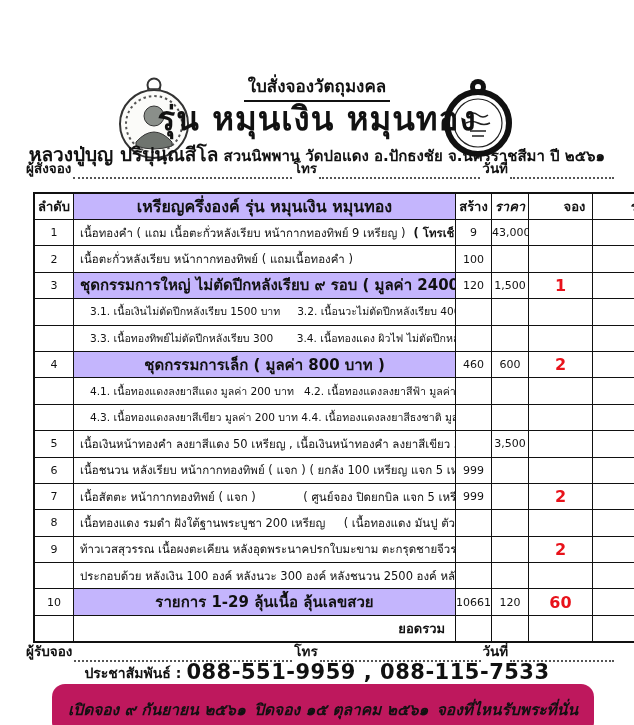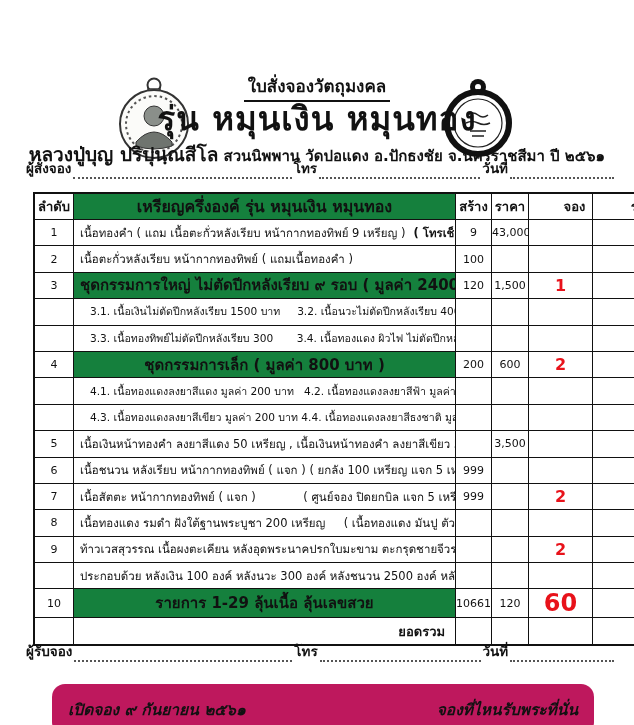--- a/index.html
+++ b/index.html
@@ -30,28 +30,28 @@
   table.order{position:absolute;top:192px;left:33px;width:569px;border-collapse:collapse;table-layout:fixed;}
   table.order,table.order th,table.order td{border:1.6px solid #111;}
   table.order{border-width:2px;}
   th{font-size:13px;padding:0;}
   th.h-desc{font-size:16px;}
   td{height:25.4px;padding:0;overflow:hidden;}
   td.no{text-align:center;font-size:11px;}
   td.desc{padding:0 6px;font-size:11.5px;white-space:nowrap;text-align:left;}
   td.num{text-align:center;font-size:11px;}
   td.reserve{text-align:center;}
-  .shaded{background:#15803d;}
+  .shaded{background:#c4b5fd;}
   tr.set td.desc{text-align:center;font-weight:bold;font-size:15px;}
   tr.sub td.desc{font-size:10.6px;padding-left:16px;}
   tr.total-row td.desc{text-align:right;font-weight:bold;font-size:13px;padding-right:10px;}
   .desc-note{font-weight:bold;}
   .rsv{color:#e8121a;font-weight:bold;font-size:16px;}
-  .rsv-big{font-size:24px;}
-  th.h-no{width:38px;}th.h-desc{width:381px;}th.h-made{width:35px;}th.h-price{width:36px;}th.h-rsv{width:35px;padding-left:28px;}th.h-tot{width:44px;padding-left:37px;}
+  .rsv-big{font-size:16px;}
+  th.h-no{width:38px;}th.h-desc{width:381px;}th.h-made{width:35px;}th.h-price{width:36px;font-style:italic;}th.h-rsv{width:35px;padding-left:28px;}th.h-tot{width:44px;padding-left:37px;}
 
   
   .contact{position:absolute;top:660px;left:0;width:634px;text-align:center;white-space:nowrap;}
   .contact-label{font-size:14px;font-weight:bold;vertical-align:1px;}
   .contact-phones{font-size:21px;font-weight:bold;letter-spacing:.5px;}
   .banner{position:absolute;top:684px;left:52px;right:40px;background:#be185d;border-radius:13px;display:flex;justify-content:space-between;align-items:center;padding:13px 16px;font-weight:bold;font-style:italic;font-size:15.5px;white-space:nowrap;}
 </style>
 </head>
 <body>
 
@@ -146,21 +146,21 @@
       <td class="desc"><span>3.3. เนื้อทองทิพย์ไม่ตัดปีกหลังเรียบ 300&nbsp;&nbsp;&nbsp;&nbsp;&nbsp;&nbsp; 3.4. เนื้อทองแดง ผิวไฟ ไม่ตัดปีกหลังเรียบ 200</span></td>
       <td class="num"></td>
       <td class="num"></td>
       <td class="reserve"><span class="rsv"></span></td>
       <td class="num"></td>
     </tr>
 
     <tr class="set">
       <td class="no">4</td>
       <td class="desc shaded"><span>ชุดกรรมการเล็ก ( มูลค่า 800 บาท )</span></td>
-      <td class="num">200</td>
+      <td class="num">460</td>
       <td class="num">600</td>
       <td class="reserve"><span class="rsv">2</span></td>
       <td class="num"></td>
     </tr>
 
     <tr class="sub">
       <td class="no"></td>
       <td class="desc"><span>4.1. เนื้อทองแดงลงยาสีแดง มูลค่า 200 บาท&nbsp;&nbsp; 4.2. เนื้อทองแดงลงยาสีฟ้า มูลค่า 200 บาท</span></td>
       <td class="num"></td>
       <td class="num"></td>
@@ -253,19 +253,24 @@
 
   <div class="sigline sig2">
     <span class="sig-label">ผู้รับจอง</span>
     <span class="dotline d-name"></span>
     <span class="sig-label">โทร</span>
     <span class="dotline d-phone"></span>
     <span class="sig-label">วันที่</span>
     <span class="dotline d-date"></span>
   </div>
 
+  <div class="contact">
+    <span class="contact-label">ประชาสัมพันธ์ :</span>
+    <span class="contact-phones">088-551-9959 , 088-115-7533</span>
+  </div>
 
   <div class="banner">
     <span>เปิดจอง ๙ กันยายน ๒๕๖๑</span>
+    <span>ปิดจอง ๑๕ ตุลาคม ๒๕๖๑</span>
     <span>จองที่ไหนรับพระที่นั่น</span>
   </div>
 
 </div>
 
 </body></html>

